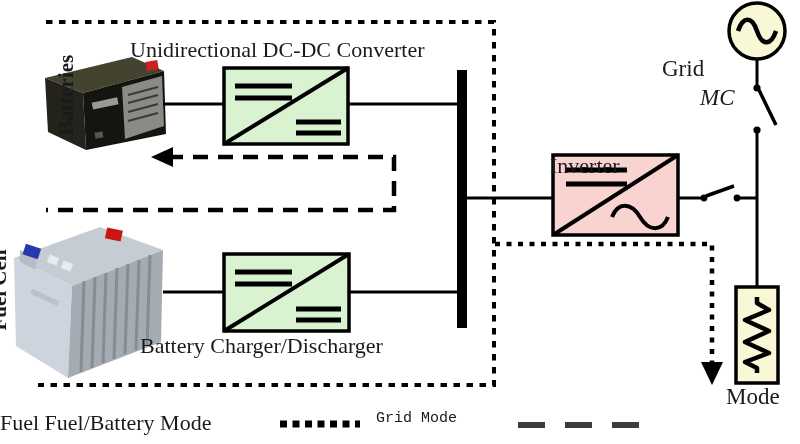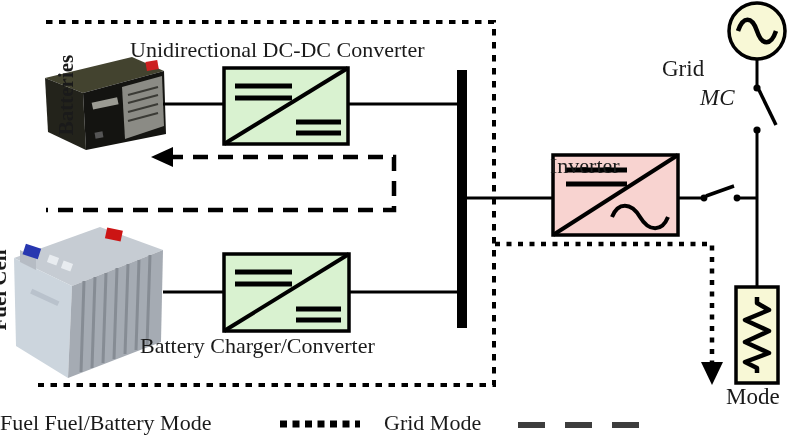--- a/index.html
+++ b/index.html
@@ -135,26 +135,26 @@
     <line x1="280" y1="424" x2="360" y2="424" stroke="#000" stroke-width="7" stroke-dasharray="7 5.5"></line>
     <line x1="518" y1="425" x2="646" y2="425" stroke-width="6" stroke-dasharray="27 20" stroke="#3d3d3d"></line>
   </svg>
 
   <div class="lbl rot" style="left:13px;top:82px;width:110px;height:26px;font-size:21px;">Batteries</div>
 
   <div class="lbl rot" style="left:-50px;top:278px;width:100px;height:24px;font-size:21px;">Fuel Cell</div>
 
   <div class="lbl center" style="left:130px;top:38px;width:350px;font-size:22px;">Unidirectional DC-DC Converter</div>
 
-  <div class="lbl center" style="left:140px;top:334px;width:345px;font-size:22px;">Battery Charger/Converter</div>
+  <div class="lbl center" style="left:140px;top:334px;width:345px;font-size:22px;">Battery Charger/Discharger</div>
 
   <div class="lbl center" style="left:550px;top:122px;width:130px;font-size:22px;margin-top:32px;">Inverter</div>
 
   <div class="lbl" style="left:662px;top:17px;font-size:23px;margin-top:40px;">Grid</div>
 
   <div class="lbl" style="left:700px;top:86px;font-size:23px;font-style:italic;">MC</div>
 
   <div class="lbl center" style="left:726px;top:385px;width:70px;font-size:23px;">Mode</div>
 
   <div class="lbl" style="left:0px;top:411px;font-size:22px;">Fuel Fuel/Battery Mode</div>
 
-  <div class="lbl" style="left:384px;top:411px;font-size:22px;">Grid Mode</div>
+  <div class="lbl" style="left:376px;top:411px;font-size:15px;font-family:Liberation Mono, monospace;">Grid Mode</div>
 </div>
 
 </body></html>

